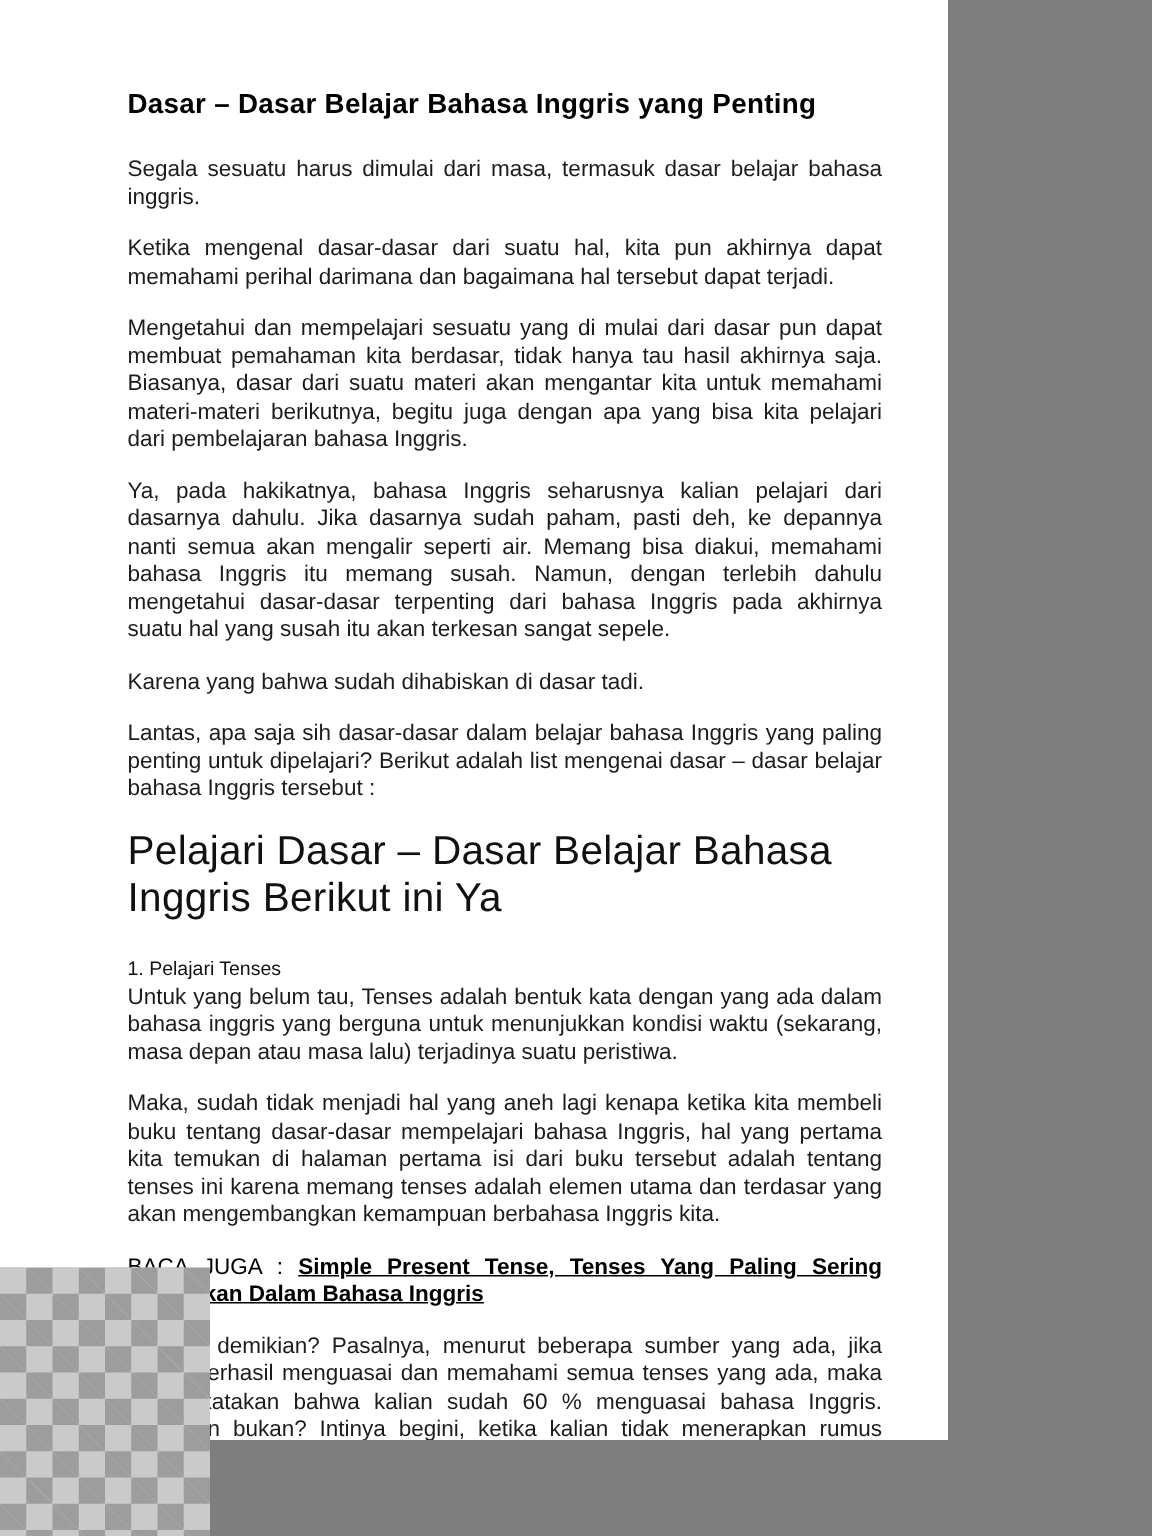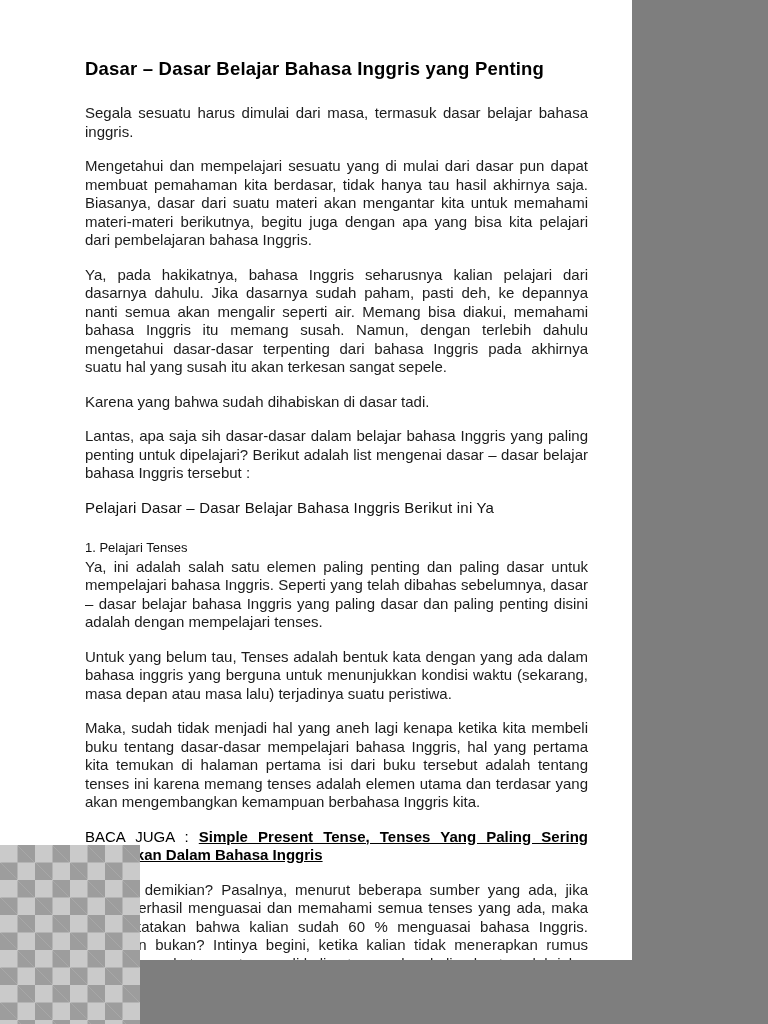--- a/index.html
+++ b/index.html
@@ -28,21 +28,21 @@
     margin-bottom: 24px;
   }
   .para {
     font-size: 15px;
     line-height: 18.5px;
     text-align: justify;
     margin-bottom: 16px;
     color: #1c1c1c;
   }
   .section-heading {
-    font-size: 15px;
+    font-size: 27px;
     font-weight: 400;
     color: #111111;
     margin: 14px 0 24px 0;
     letter-spacing: 0.2px;
   }
   .subsection-heading {
     font-size: 13px;
     font-weight: 400;
     color: #111111;
     margin: 0 0 3px 0;
@@ -73,30 +73,30 @@
   }
 </style>
 </head>
 <body>
 
 <div class="page">
 
   <h1 class="doc-title">Dasar – Dasar Belajar Bahasa Inggris yang Penting</h1>
 
   <p class="para">Segala sesuatu harus dimulai dari masa, termasuk dasar belajar bahasa inggris.</p>
+  <p class="para">Ketika mengenal dasar-dasar dari suatu hal, kita pun akhirnya dapat memahami perihal darimana dan bagaimana hal tersebut dapat terjadi.</p>
   <p class="para">Mengetahui dan mempelajari sesuatu yang di mulai dari dasar pun dapat membuat pemahaman kita berdasar, tidak hanya tau hasil akhirnya saja. Biasanya, dasar dari suatu materi akan mengantar kita untuk memahami materi-materi berikutnya, begitu juga dengan apa yang bisa kita pelajari dari pembelajaran bahasa Inggris.</p>
   <p class="para">Ya, pada hakikatnya, bahasa Inggris seharusnya kalian pelajari dari dasarnya dahulu. Jika dasarnya sudah paham, pasti deh, ke depannya nanti semua akan mengalir seperti air. Memang bisa diakui, memahami bahasa Inggris itu memang susah. Namun, dengan terlebih dahulu mengetahui dasar-dasar terpenting dari bahasa Inggris pada akhirnya suatu hal yang susah itu akan terkesan sangat sepele.</p>
   <p class="para">Karena yang bahwa sudah dihabiskan di dasar tadi.</p>
   <p class="para">Lantas, apa saja sih dasar-dasar dalam belajar bahasa Inggris yang paling penting untuk dipelajari? Berikut adalah list mengenai dasar – dasar belajar bahasa Inggris tersebut :</p>
 
   <h2 class="section-heading">Pelajari Dasar – Dasar Belajar Bahasa Inggris Berikut ini Ya</h2>
 
   <h3 class="subsection-heading">1. Pelajari Tenses</h3>
 
-  <p class="para">Ya, ini adalah salah satu elemen paling penting dan paling dasar untuk mempelajari bahasa Inggris. Seperti yang telah dibahas sebelumnya, dasar – dasar belajar bahasa Inggris yang paling dasar dan paling penting disini adalah dengan mempelajari tenses.</p>
   <p class="para">Untuk yang belum tau, Tenses adalah bentuk kata dengan yang ada dalam bahasa inggris yang berguna untuk menunjukkan kondisi waktu (sekarang, masa depan atau masa lalu) terjadinya suatu peristiwa.</p>
   <p class="para">Maka, sudah tidak menjadi hal yang aneh lagi kenapa ketika kita membeli buku tentang dasar-dasar mempelajari bahasa Inggris, hal yang pertama kita temukan di halaman pertama isi dari buku tersebut adalah tentang tenses ini karena memang tenses adalah elemen utama dan terdasar yang akan mengembangkan kemampuan berbahasa Inggris kita.</p>
 
   <p class="para baca-juga">
     <span class="baca-label">BACA JUGA :</span>
     <a class="baca-link">Simple Present Tense, Tenses Yang Paling Sering Digunakan Dalam Bahasa Inggris</a>
   </p>
 
   <p class="para">Kenapa demikian? Pasalnya, menurut beberapa sumber yang ada, jika kalian berhasil menguasai dan memahami semua tenses yang ada, maka bisa dikatakan bahwa kalian sudah 60 % menguasai bahasa Inggris. Lumayan bukan? Intinya begini, ketika kalian tidak menerapkan rumus yang ada pada tenses-tenses di kalimat yang akan kalian buat, sudah jelas kalimat yang akan kalian buat itu salah. Jadi, jika kalian sudah memahami apa itu tenses, kemungkinan besar,</p>
 

